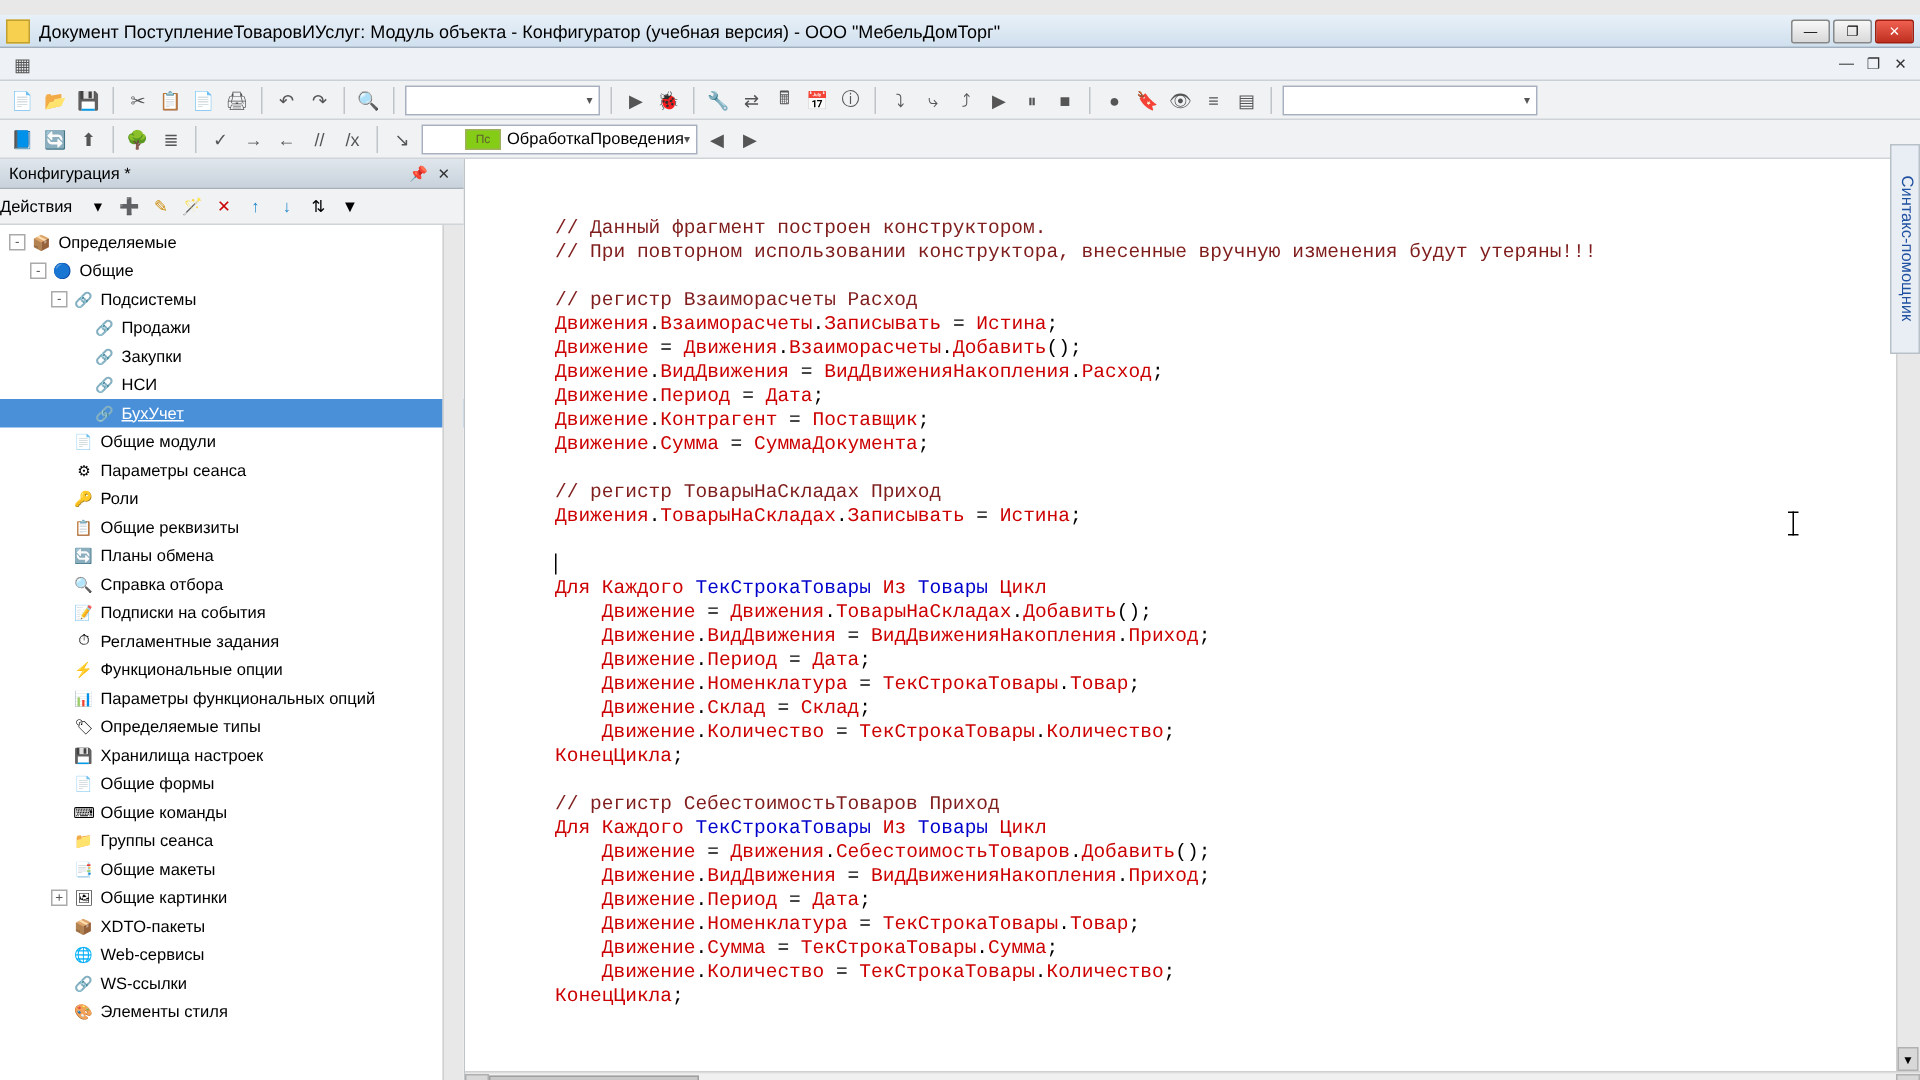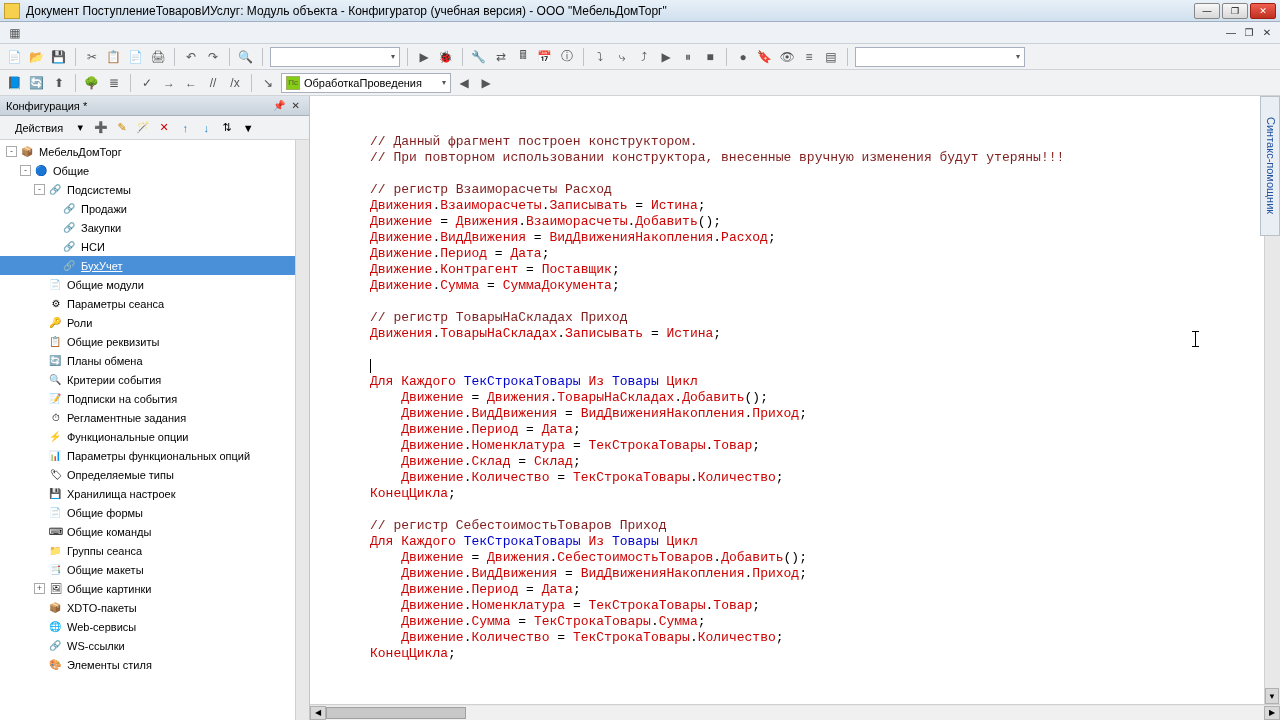--- a/index.html
+++ b/index.html
@@ -1,19 +1,19 @@
 <!DOCTYPE html>
 <html><head>
 <meta charset="utf-8">
 <style>
 * { box-sizing: border-box; margin: 0; padding: 0; }
 body { font-family: "Segoe UI", Tahoma, sans-serif; font-size: 11px; background: #e8e8e8; width: 1280px; height: 720px; overflow: hidden; position: relative; }
 
 
-.titlebar { height: 22px; background: linear-gradient(#e8f0f8, #d0e0ee); border-bottom: 1px solid #a0b0c0; display: flex; align-items: center; padding: 0 4px; }
+.titlebar { height: 22px; background: linear-gradient(#e8f0f8, #d0e0ee); border-bottom: 1px solid #a0b0c0; display: flex; align-items: center; padding: 0 4px; margin-top: 10px; }
 .titlebar .icon { width: 16px; height: 16px; background: #f8d050; border: 1px solid #c0a030; margin-right: 6px; }
 .titlebar .title { flex: 1; color: #000; font-size: 12px; }
 .titlebar .win-btns { display: flex; gap: 2px; }
 .titlebar .btn { width: 26px; height: 16px; border: 1px solid #888; background: linear-gradient(#f8f8f8,#d8d8d8); display: flex; align-items: center; justify-content: center; font-size: 9px; border-radius: 2px; }
 .titlebar .btn.close { background: linear-gradient(#f06050,#c03020); color: #fff; border-color: #a02010; }
 
 
 .menubar { height: 22px; background: #eef2f6; border-bottom: 1px solid #c8d0d8; display: flex; align-items: center; padding: 0 6px; gap: 2px; }
 .menubar .item { padding: 2px 8px; color: #1a1a1a; }
 .menubar .spacer { flex: 1; }
@@ -21,31 +21,31 @@
 
 
 .toolbar { height: 26px; background: #f0f2f4; border-bottom: 1px solid #d0d4d8; display: flex; align-items: center; padding: 0 6px; gap: 4px; }
 .tb-btn { width: 18px; height: 18px; display: flex; align-items: center; justify-content: center; font-size: 12px; color: #555; }
 .tb-sep { width: 1px; height: 18px; background: #c0c4c8; margin: 0 3px; }
 .tb-combo { height: 20px; border: 1px solid #a8b0c0; background: #fff; display: flex; align-items: center; padding: 0 4px; font-size: 11px; min-width: 100px; }
 .tb-combo .arr { margin-left: auto; font-size: 8px; color: #555; }
 .tb-combo.wide { min-width: 130px; }
 .tb-combo.wide2 { min-width: 170px; }
 .tb-combo.proc { min-width: 170px; }
-.proc-icon { width: 14px; height: 14px; background: #84cc16; border: 1px solid #a0b060; margin-right: 4px; font-size: 8px; display:flex; align-items:center; justify-content:center; color:#606030; }
+.proc-icon { width: 24px; height: 14px; background: #84cc16; border: 1px solid #a0b060; margin-right: 4px; font-size: 8px; display:flex; align-items:center; justify-content:center; color:#606030;margin-left:24px; }
 
 
 .main { display: flex; height: 624px; }
 
 
 .config-panel { width: 310px; background: #f4f4f4; border-right: 1px solid #c0c4c8; display: flex; flex-direction: column; }
 .panel-head { height: 20px; background: linear-gradient(#e0e6ec,#c8d2dc); border-bottom: 1px solid #a8b0b8; display: flex; align-items: center; padding: 0 6px; font-size: 11px; }
 .panel-head .ttl { flex: 1; }
 .panel-head .cls { font-size: 10px; color: #333; padding: 0 3px; }
-.panel-actions { height: 24px; background: #f0f2f4; border-bottom: 1px solid #d0d4d8; display: flex; align-items: center; padding: 0 15px; gap: 5px; }
+.panel-actions { height: 24px; background: #f0f2f4; border-bottom: 1px solid #d0d4d8; display: flex; align-items: center; padding: 0 0; gap: 5px; }
 .panel-actions .lbl { margin-right: 4px; }
 .panel-actions .abtn { width: 16px; height: 16px; font-size: 11px; display: flex; align-items: center; justify-content: center; }
 .tree { flex: 1; background: #fff; overflow-y: auto; padding: 2px 0; position: relative; }
 .tree-scroll { position: absolute; right: 0; top: 0; bottom: 0; width: 14px; background: #e8e8e8; border-left: 1px solid #d0d0d0; }
 .tree-node { display: flex; align-items: center; height: 19px; padding-right: 14px; white-space: nowrap; }
 .tree-node .exp { width: 11px; text-align: center; font-size: 9px; color: #555; border: 1px solid #aaa; height: 11px; line-height: 9px; margin-right: 3px; background: #fff; }
 .tree-node .exp.none { border: none; background: none; }
 .tree-node .ico { width: 16px; height: 14px; margin-right: 3px; display: inline-flex; align-items: center; justify-content: center; font-size: 10px; }
 .tree-node .lbl { }
 .tree-node.sel { background: #4a90d8; color: #fff; }
@@ -189,21 +189,21 @@
       <span class="abtn" style="color:#c00">✕</span>
       <span class="abtn" style="color:#28c">↑</span>
       <span class="abtn" style="color:#28c">↓</span>
       <span class="abtn">⇅</span>
       <span class="abtn">▼</span>
     </div>
     <div class="tree" id="tree">
       <div class="tree-node ind1">
           <span class="exp">-</span>
           <span class="ico">📦</span>
-          <span class="lbl">МебельДомТорг</span>
+          <span class="lbl">Определяемые</span>
         </div>
         <div class="tree-node ind2">
           <span class="exp">-</span>
           <span class="ico">🔵</span>
           <span class="lbl">Общие</span>
         </div>
         <div class="tree-node ind3">
           <span class="exp">-</span>
           <span class="ico">🔗</span>
           <span class="lbl">Подсистемы</span>
@@ -249,21 +249,21 @@
           <span class="lbl">Общие реквизиты</span>
         </div>
         <div class="tree-node ind3">
           <span class="exp none"> </span>
           <span class="ico">🔄</span>
           <span class="lbl">Планы обмена</span>
         </div>
         <div class="tree-node ind3">
           <span class="exp none"> </span>
           <span class="ico">🔍</span>
-          <span class="lbl">Критерии события</span>
+          <span class="lbl">Справка отбора</span>
         </div>
         <div class="tree-node ind3">
           <span class="exp none"> </span>
           <span class="ico">📝</span>
           <span class="lbl">Подписки на события</span>
         </div>
         <div class="tree-node ind3">
           <span class="exp none"> </span>
           <span class="ico">⏱</span>
           <span class="lbl">Регламентные задания</span>

